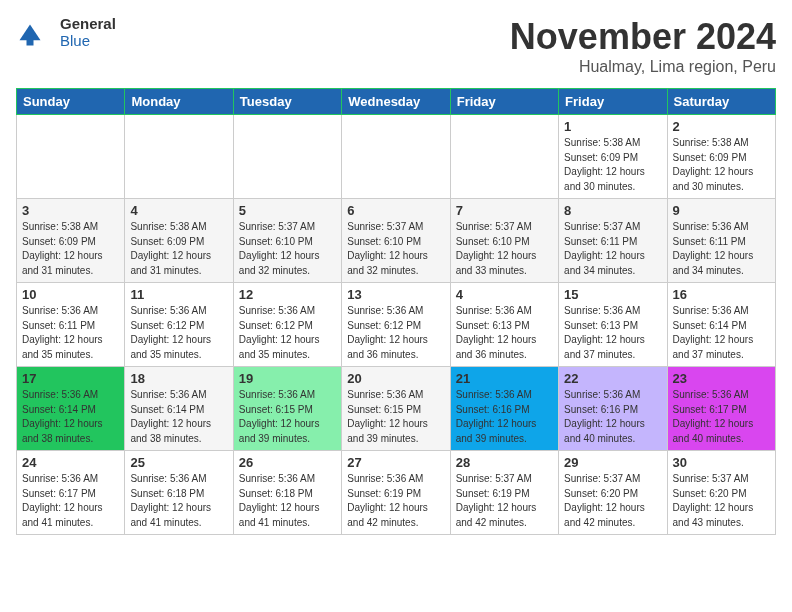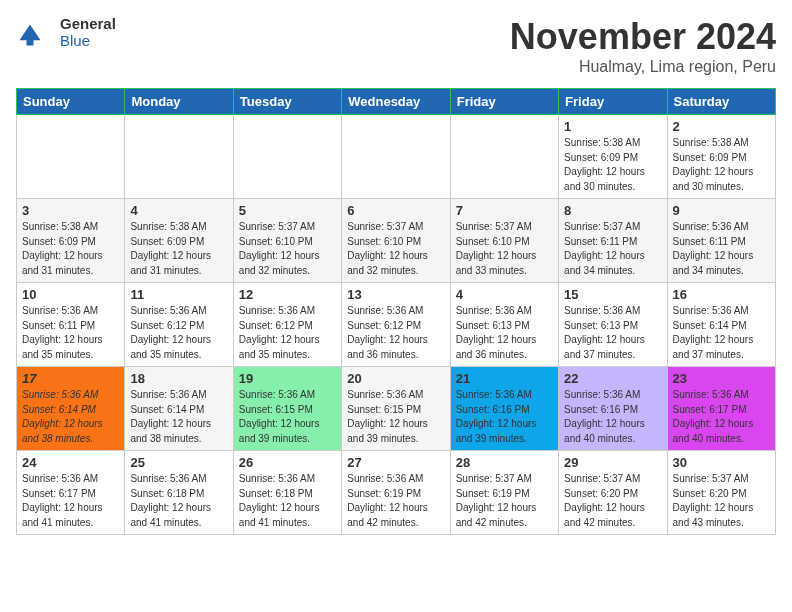--- a/index.html
+++ b/index.html
@@ -242,21 +242,21 @@
         </td>
         <td>
           <div class="day-number">16</div>
           <div class="day-info" style="white-space: pre-line;">Sunrise: 5:36 AM
 Sunset: 6:14 PM
 Daylight: 12 hours
 and 37 minutes.</div>
         </td>
       </tr>
       <tr>
-        <td style="background: #f97316; font-style: italic;">
+        <td style="background: #22c55e;">
           <div class="day-number">17</div>
           <div class="day-info" style="white-space: pre-line;">Sunrise: 5:36 AM
 Sunset: 6:14 PM
 Daylight: 12 hours
 and 38 minutes.</div>
         </td>
         <td style="background: rgb(245, 245, 245);">
           <div class="day-number">18</div>
           <div class="day-info" style="white-space: pre-line;">Sunrise: 5:36 AM
 Sunset: 6:14 PM

